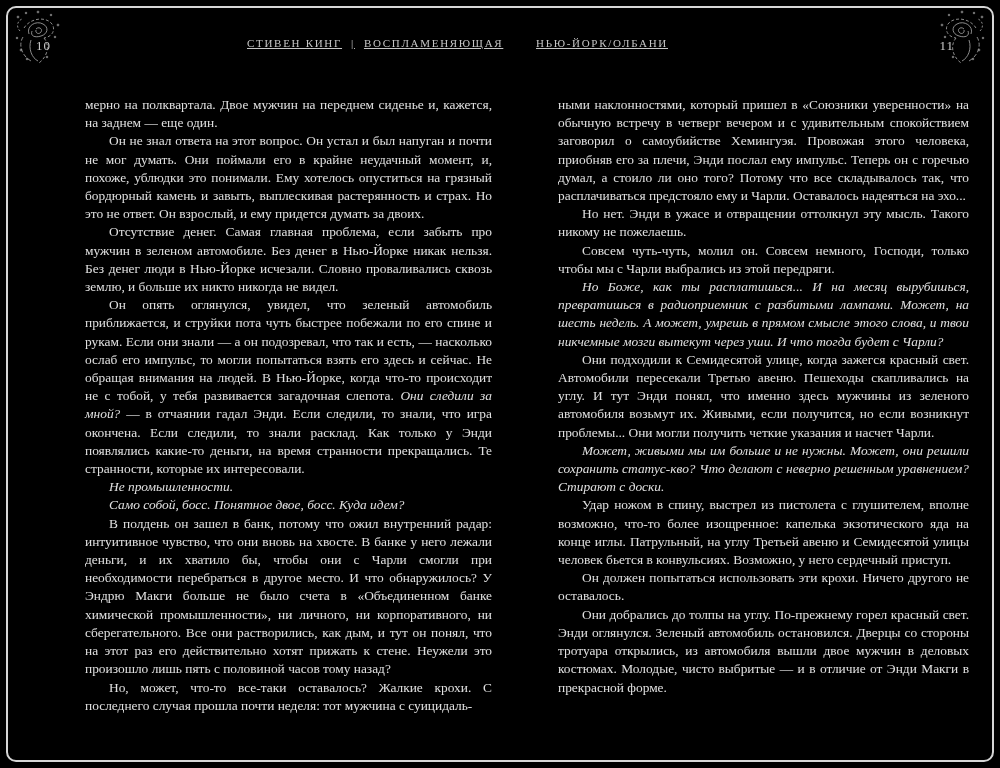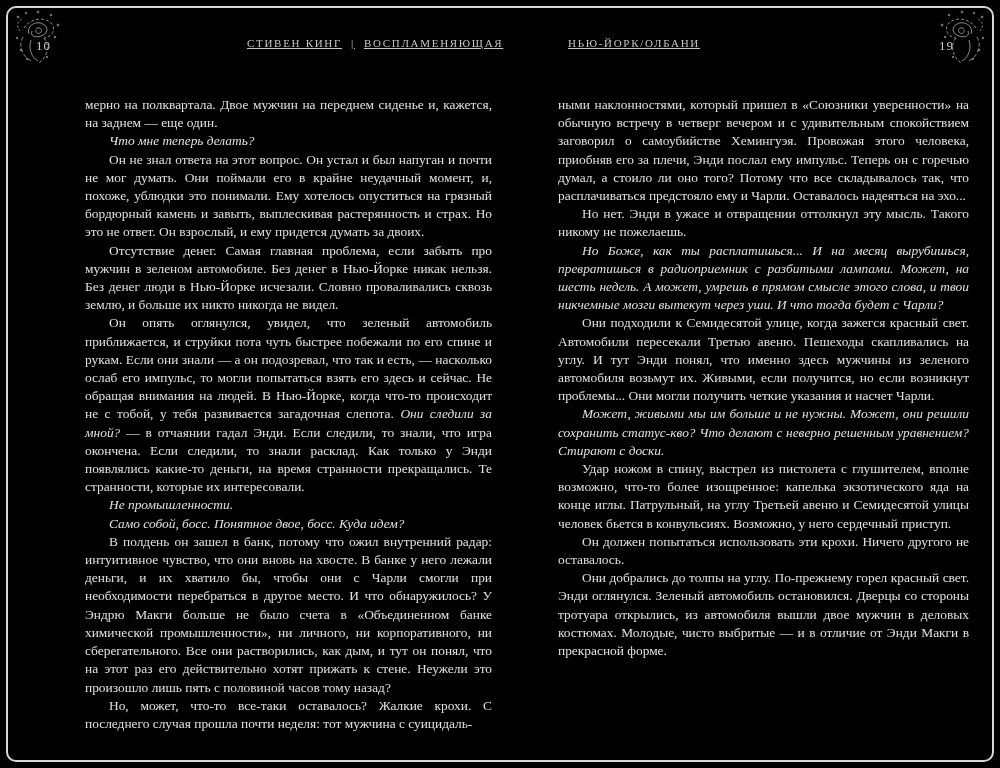--- a/index.html
+++ b/index.html
@@ -28,21 +28,21 @@
   .pagenum.left-num { left:36px; }
   .pagenum.right-num { right:46px; }
 
   .running-head {
     position:absolute; top:37px;
     font-size:11px; letter-spacing:1.7px; color:#c6c6c6;
     white-space:nowrap;
     text-decoration:underline;
   }
   .running-head.rh-left { left:247px; }
-  .running-head.rh-right { left:568px; }
+  .running-head.rh-right { left:536px; }
   .running-head .sep { margin:0 9px; color:#c6c6c6; }
 
   .page { position:absolute; top:0; height:768px;margin-top:19px; }
   .page.pg-left  { left:85px;  width:407px; }
   .page.pg-right { left:558px; width:411px; }
 
   .body-text {
     position:absolute; top:77px; left:0; right:0;
     text-align:justify;
     font-size:13.4px; line-height:18.2px;
@@ -101,47 +101,47 @@
           <circle cx="6" cy="31" r="0.8"></circle>
         <circle cx="10" cy="43" r="0.9"></circle>
           <circle cx="16" cy="52" r="0.8"></circle>
         <circle cx="36" cy="50" r="0.8"></circle>
           <circle cx="44" cy="30" r="0.8"></circle>
       </g>
     </svg>
   </div>
 
   <span class="pagenum left-num">10</span>
-  <span class="pagenum right-num">19</span>
+  <span class="pagenum right-num">11</span>
 
   <div class="running-head rh-left">
     <span>СТИВЕН КИНГ</span><span class="sep">|</span><span>ВОСПЛАМЕНЯЮЩАЯ</span>
   </div>
   <div class="running-head rh-right">
     <span>НЬЮ-ЙОРК/ОЛБАНИ</span>
   </div>
 
   <div class="page pg-left">
     <div class="body-text" lang="ru">
         <p><span>мерно на полквартала. Двое мужчин на переднем сиденье и, кажется, на заднем — еще один.</span></p>
-        <p class="indent"><span class="it">Что мне теперь делать?</span></p>
         <p class="indent"><span>Он не знал ответа на этот вопрос. Он устал и был напуган и почти не мог думать. Они поймали его в крайне неудачный момент, и, похоже, ублюдки это понимали. Ему хотелось опуститься на грязный бордюрный камень и завыть, выплескивая растерянность и страх. Но это не ответ. Он взрослый, и ему придется думать за двоих.</span></p>
         <p class="indent"><span>Отсутствие денег. Самая главная проблема, если забыть про мужчин в зеленом автомобиле. Без денег в Нью-Йорке никак нельзя. Без денег люди в Нью-Йорке исчезали. Словно проваливались сквозь землю, и больше их никто никогда не видел.</span></p>
         <p class="indent"><span>Он опять оглянулся, увидел, что зеленый автомобиль приближается, и струйки пота чуть быстрее побежали по его спине и рукам. Если они знали — а он подозревал, что так и есть, — насколько ослаб его импульс, то могли попытаться взять его здесь и сейчас. Не обращая внимания на людей. В Нью-Йорке, когда что-то происходит не с тобой, у тебя развивается загадочная слепота. </span><span class="it">Они следили за мной?</span><span> — в отчаянии гадал Энди. Если следили, то знали, что игра окончена. Если следили, то знали расклад. Как только у Энди появлялись какие-то деньги, на время странности прекращались. Те странности, которые их интересовали.</span></p>
         <p class="indent"><span class="it">Не промышленности.</span></p>
         <p class="indent"><span class="it">Само собой, босс. Понятное двое, босс. Куда идем?</span></p>
         <p class="indent"><span>В полдень он зашел в банк, потому что ожил внутренний радар: интуитивное чувство, что они вновь на хвосте. В банке у него лежали деньги, и их хватило бы, чтобы они с Чарли смогли при необходимости перебраться в другое место. И что обнаружилось? У Эндрю Макги больше не было счета в «Объединенном банке химической промышленности», ни личного, ни корпоративного, ни сберегательного. Все они растворились, как дым, и тут он понял, что на этот раз его действительно хотят прижать к стене. Неужели это произошло лишь пять с половиной часов тому назад?</span></p>
         <p class="indent"><span>Но, может, что-то все-таки оставалось? Жалкие крохи. С последнего случая прошла почти неделя: тот мужчина с суицидаль-</span></p>
       </div>
   </div>
 
   <div class="page pg-right">
     <div class="body-text" lang="ru">
         <p><span>ными наклонностями, который пришел в «Союзники уверенности» на обычную встречу в четверг вечером и с удивительным спокойствием заговорил о самоубийстве Хемингуэя. Провожая этого человека, приобняв его за плечи, Энди послал ему импульс. Теперь он с горечью думал, а стоило ли оно того? Потому что все складывалось так, что расплачиваться предстояло ему и Чарли. Оставалось надеяться на эхо...</span></p>
         <p class="indent"><span>Но нет. Энди в ужасе и отвращении оттолкнул эту мысль. Такого никому не пожелаешь.</span></p>
+        <p class="indent"><span>Совсем чуть-чуть, молил он. Совсем немного, Господи, только чтобы мы с Чарли выбрались из этой передряги.</span></p>
         <p class="indent"><span class="it">Но Боже, как ты расплатишься... И на месяц вырубишься, превратишься в радиоприемник с разбитыми лампами. Может, на шесть недель. А может, умрешь в прямом смысле этого слова, и твои никчемные мозги вытекут через уши. И что тогда будет с Чарли?</span></p>
         <p class="indent"><span>Они подходили к Семидесятой улице, когда зажегся красный свет. Автомобили пересекали Третью авеню. Пешеходы скапливались на углу. И тут Энди понял, что именно здесь мужчины из зеленого автомобиля возьмут их. Живыми, если получится, но если возникнут проблемы... Они могли получить четкие указания и насчет Чарли.</span></p>
         <p class="indent"><span class="it">Может, живыми мы им больше и не нужны. Может, они решили сохранить статус-кво? Что делают с неверно решенным уравнением? Стирают с доски.</span></p>
         <p class="indent"><span>Удар ножом в спину, выстрел из пистолета с глушителем, вполне возможно, что-то более изощренное: капелька экзотического яда на конце иглы. Патрульный, на углу Третьей авеню и Семидесятой улицы человек бьется в конвульсиях. Возможно, у него сердечный приступ.</span></p>
         <p class="indent"><span>Он должен попытаться использовать эти крохи. Ничего другого не оставалось.</span></p>
         <p class="indent"><span>Они добрались до толпы на углу. По-прежнему горел красный свет. Энди оглянулся. Зеленый автомобиль остановился. Дверцы со стороны тротуара открылись, из автомобиля вышли двое мужчин в деловых костюмах. Молодые, чисто выбритые — и в отличие от Энди Макги в прекрасной форме.</span></p>
       </div>
   </div>
 
 </div>

